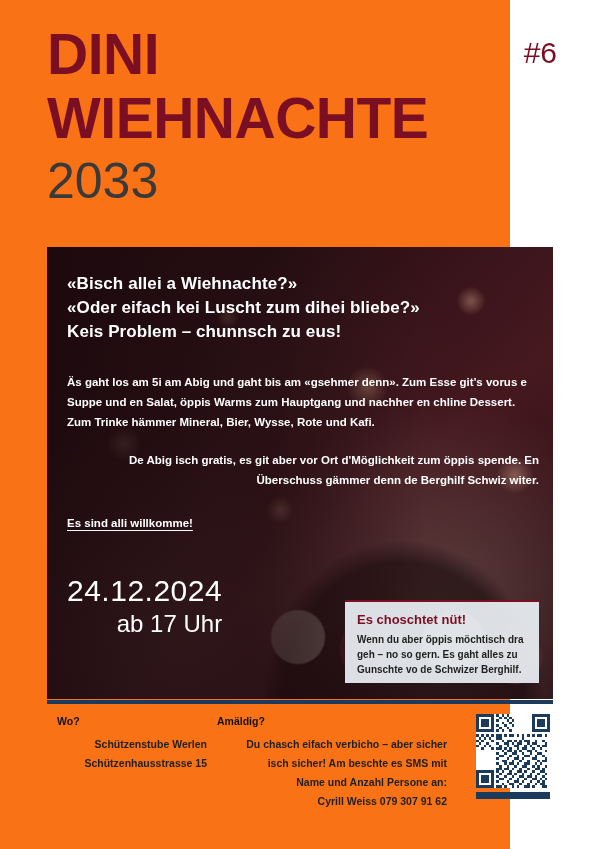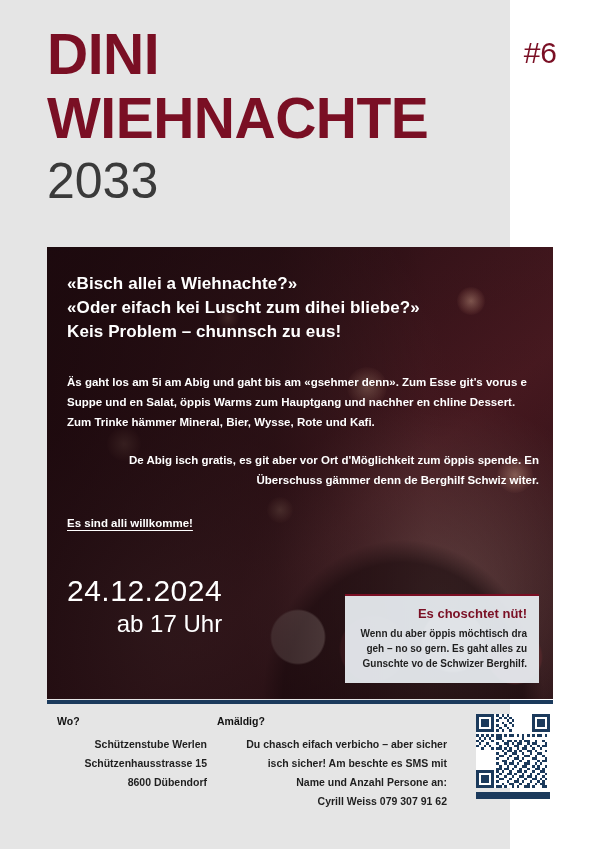--- a/index.html
+++ b/index.html
@@ -10,21 +10,21 @@
     width: 600px;
     height: 849px;
     background: #ffffff;
     font-family: "Liberation Sans", sans-serif;
     overflow: hidden;
   }
   .poster {
     position: relative;
     width: 510px;
     height: 849px;
-    background: #e5e5e5;
+    background: #f97316;
     box-sizing: border-box;
   }
 
   
   .header {
     position: absolute;
     left: 0;
     top: 0;
     width: 600px;
     height: 248px;
@@ -158,24 +158,23 @@
   }
 
   
   .note-box {
     position: absolute;
     right: 14px;
     bottom: 16px;
     width: 194px;
     background: rgba(236,241,245,0.92);
     color: #1c1c1c;
-    padding: 10px 12px 12px 12px;
+    padding: 10px 12px 6px 12px;
     box-sizing: border-box;
     border-top: 2px solid #7a0f24;
-    text-align: right;
   }
   .note-title {
     color: #7a0f24;
     font-size: 13px;
     font-weight: bold;
     margin-bottom: 5px;
   }
   .note-text {
     font-size: 10px;
     line-height: 15px;
@@ -284,21 +283,20 @@
     </div>
   </div>
 
   <div class="footer-rule"></div>
   <div class="footer">
 
     <div class="col col-wo">
       <h4>Wo?</h4>
       <div>Schützenstube Werlen</div>
       <div>Schützenhausstrasse 15</div>
-      <div>8600 Dübendorf</div>
     </div>
 
     <div class="col col-anmeldung">
       <h4>Amäldig?</h4>
       <div>Du chasch eifach verbicho – aber sicher</div>
       <div>isch sicher! Am beschte es SMS mit</div>
       <div>Name und Anzahl Persone an:</div>
       <div>Cyrill Weiss 079 307 91 62</div>
     </div>
 

